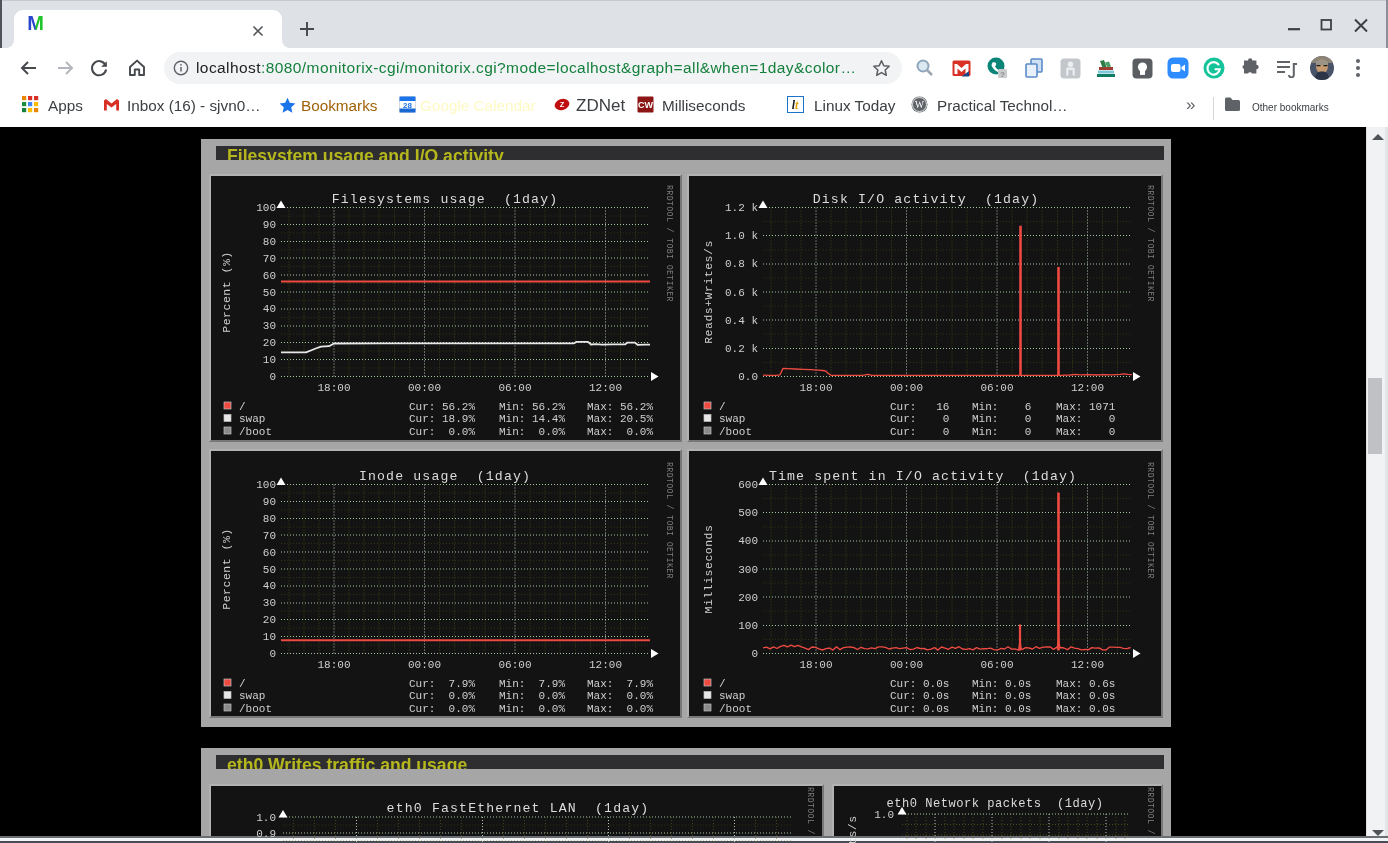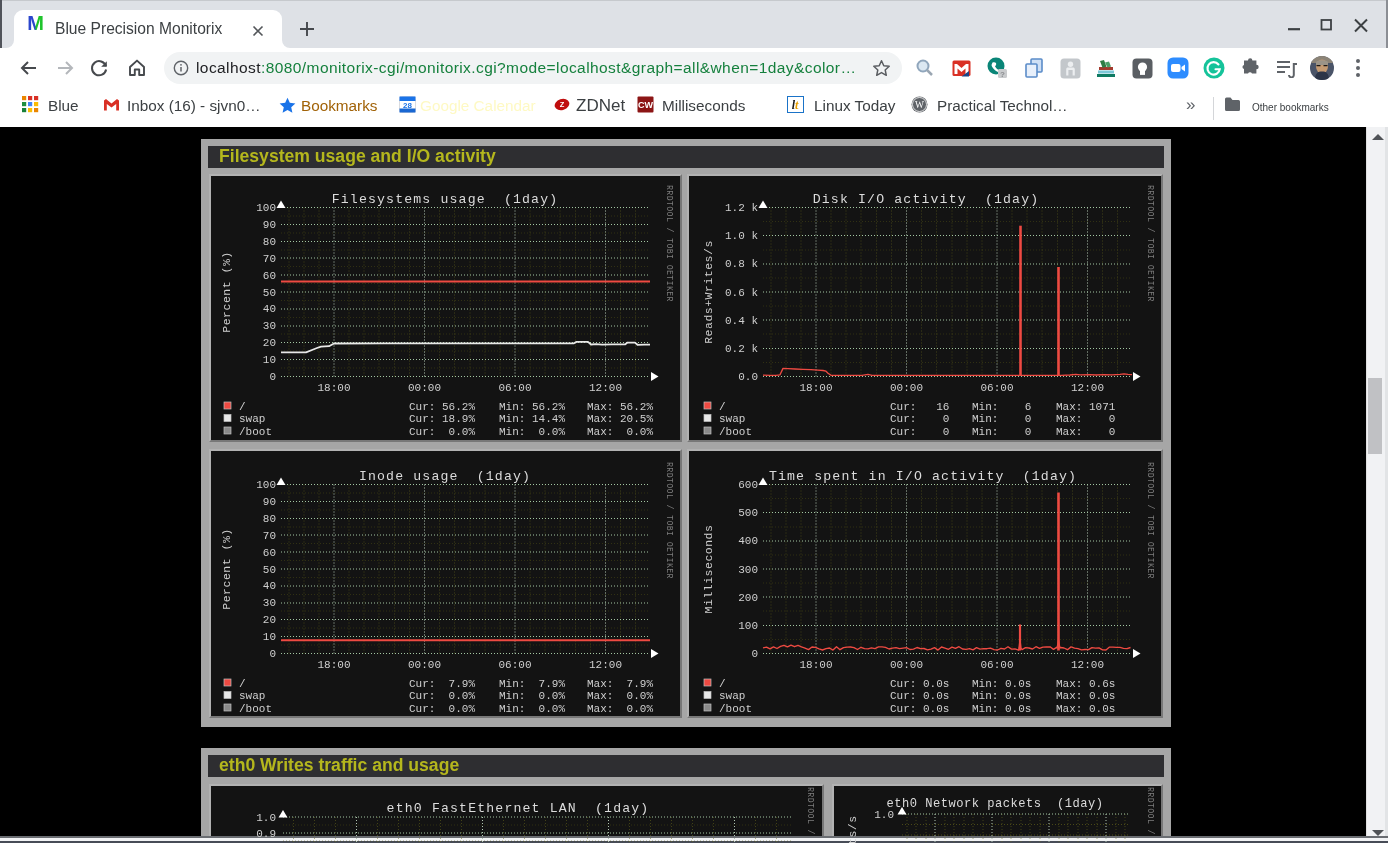--- a/index.html
+++ b/index.html
@@ -9,21 +9,21 @@
 #toolbar { left:0; top:48px; width:1388px; height:42px; background:#ffffff; }
 #bookbar { left:0; top:90px; width:1388px; height:37px; background:#ffffff; }
 #page { left:0; top:127px; width:1366px; height:710px; background:#000; }
 #tab { left:14px; top:10px; width:268px; height:38px; background:#fff; border-radius:9px 9px 0 0; }
 .tabtxt { left:55px; top:10px; width:200px; height:38px; line-height:38px; font-size:15.6px; color:#3c4043; }
 .curvL { left:6px; top:40px; width:8px; height:8px; background:#fff; }
 .curvL:before { content:""; position:absolute; left:-0px; top:0; width:8px; height:8px; border-radius:0 0 8px 0; background:#dee1e6; }
 .curvR { left:282px; top:40px; width:8px; height:8px; background:#fff; }
 .curvR:before { content:""; position:absolute; left:0; top:0; width:8px; height:8px; border-radius:0 0 0 8px; background:#dee1e6; }
 .mxbox { background:#a6a6a6; }
-.mxtitle { position:absolute; left:7px; top:7px; right:7px; height:22px; background:#2e2e31; color:#b5b71d; font-weight:bold; font-size:17.6px; line-height:21px; padding-left:11px; overflow:hidden; }
+.mxtitle { position:absolute; left:15px; top:7px; right:7px; height:14px; background:#2e2e31; color:#b5b71d; font-weight:bold; font-size:17.6px; line-height:21px; padding-left:11px; overflow:hidden; }
 .panel { position:absolute; background:#131313; border:2px solid #b2b2b2; border-right-color:#787878; border-bottom-color:#787878; }
 #scroll { left:1366px; top:127px; width:22px; height:714px; background:#f1f2f4; border-left:1px solid #e0e0e0;}
 #thumb { left:1368px; top:378px; width:14px; height:76px; background:#c0c1c4; }
 </style></head>
 <body>
 <div id="tabbar" class="abs">
   <div style="position:absolute;left:0;top:0;width:1388px;height:1px;background:#c6c9cd;"></div>
   <div style="position:absolute;left:0;top:0;width:2px;height:127px;background:#50535a;"></div>
   <div style="position:absolute;right:0;top:0;width:2px;height:127px;background:#8b8e94;"></div>
   <div id="tab" class="abs"></div>
@@ -31,21 +31,20 @@
     <div class="curvR abs"></div>
   <svg class="abs" style="left:26px;top:13px" width="19" height="19" viewBox="0 0 19 19">
     <defs>
         <linearGradient id="mg" x1="0" y1="0" x2="1" y2="0">
           <stop offset="0.46" stop-color="#2b46cd"></stop>
           <stop offset="0.54" stop-color="#1fc42c"></stop>
         </linearGradient>
       </defs>
     <text x="9.5" y="17" font-family="Liberation Sans" font-weight="bold" font-size="20" text-anchor="middle" fill="url(#mg)">M</text>
   </svg>
-  <div class="tabtxt abs">Blue Precision Monitorix</div>
   <svg class="abs" style="left:252px;top:25px" width="12" height="12" viewBox="0 0 12 12">
       <path d="M1.5 1.5 L10.5 10.5 M10.5 1.5 L1.5 10.5" stroke="#53565a" stroke-width="1.6"></path>
     </svg>
   <svg class="abs" style="left:299px;top:21px" width="16" height="16" viewBox="0 0 16 16">
       <path d="M8 1 L8 15 M1 8 L15 8" stroke="#45484d" stroke-width="1.9"></path>
     </svg>
   <svg class="abs" style="left:1286px;top:17px" width="90" height="16" viewBox="0 0 90 16">
     <path d="M2 12.2 L14 12.2" stroke="#3c4043" stroke-width="2.2"></path>
     <rect x="35.5" y="3" width="9.5" height="9.5" fill="none" stroke="#3c4043" stroke-width="1.8"></rect>
     <path d="M69 2.5 L81 14.5 M81 2.5 L69 14.5" stroke="#3c4043" stroke-width="2"></path>
@@ -152,21 +151,21 @@
     <rect x="0" y="0" width="4.2" height="4.2" fill="#ea8600"></rect>
     <rect x="6" y="0" width="4.2" height="4.2" fill="#d93025"></rect>
     <rect x="12" y="0" width="4.2" height="4.2" fill="#d93025"></rect>
     <rect x="0" y="6" width="4.2" height="4.2" fill="#1e8e3e"></rect>
     <rect x="6" y="6" width="4.2" height="4.2" fill="#4285f4"></rect>
     <rect x="12" y="6" width="4.2" height="4.2" fill="#fbbc04"></rect>
     <rect x="0" y="12" width="4.2" height="4.2" fill="#188038"></rect>
     <rect x="6" y="12" width="4.2" height="4.2" fill="#fbbc04"></rect>
     <rect x="12" y="12" width="4.2" height="4.2" fill="#ea8600"></rect>
   </svg>
-  <div class="abs" style="left:48px;top:90px;height:31px;line-height:31px;font-size:15.3px;color:#3c4043;">Blue</div>
+  <div class="abs" style="left:48px;top:90px;height:31px;line-height:31px;font-size:15.3px;color:#3c4043;">Apps</div>
   <svg class="abs" style="left:103px;top:97px" width="17" height="16" viewBox="0 0 17 16">
     <rect x="0.5" y="1.5" width="16" height="13" rx="1.5" fill="#fff"></rect>
     <path d="M1 3.5 L1 13.5 L3.8 13.5 L3.8 7 L8.5 10.5 L13.2 7 L13.2 13.5 L16 13.5 L16 3.5 L14 2 L8.5 6.5 L3 2 Z" fill="#d93025"></path>
   </svg>
   <div class="abs" style="left:127px;top:90px;height:31px;line-height:31px;font-size:15.3px;color:#3c4043;">Inbox (16) - sjvn0…</div>
   <svg class="abs" style="left:279px;top:97px" width="17" height="16" viewBox="0 0 17 16">
     <path d="M8.5 0.8 L10.8 5.8 L16.4 6.4 L12.2 10.2 L13.4 15.7 L8.5 12.9 L3.6 15.7 L4.8 10.2 L0.6 6.4 L6.2 5.8 Z" fill="#1a73e8"></path>
   </svg>
   <div class="abs" style="left:301px;top:90px;height:31px;line-height:31px;font-size:15.3px;color:#a16207;">Bookmarks</div>
   <svg class="abs" style="left:399px;top:96px" width="17" height="17" viewBox="0 0 17 17">

